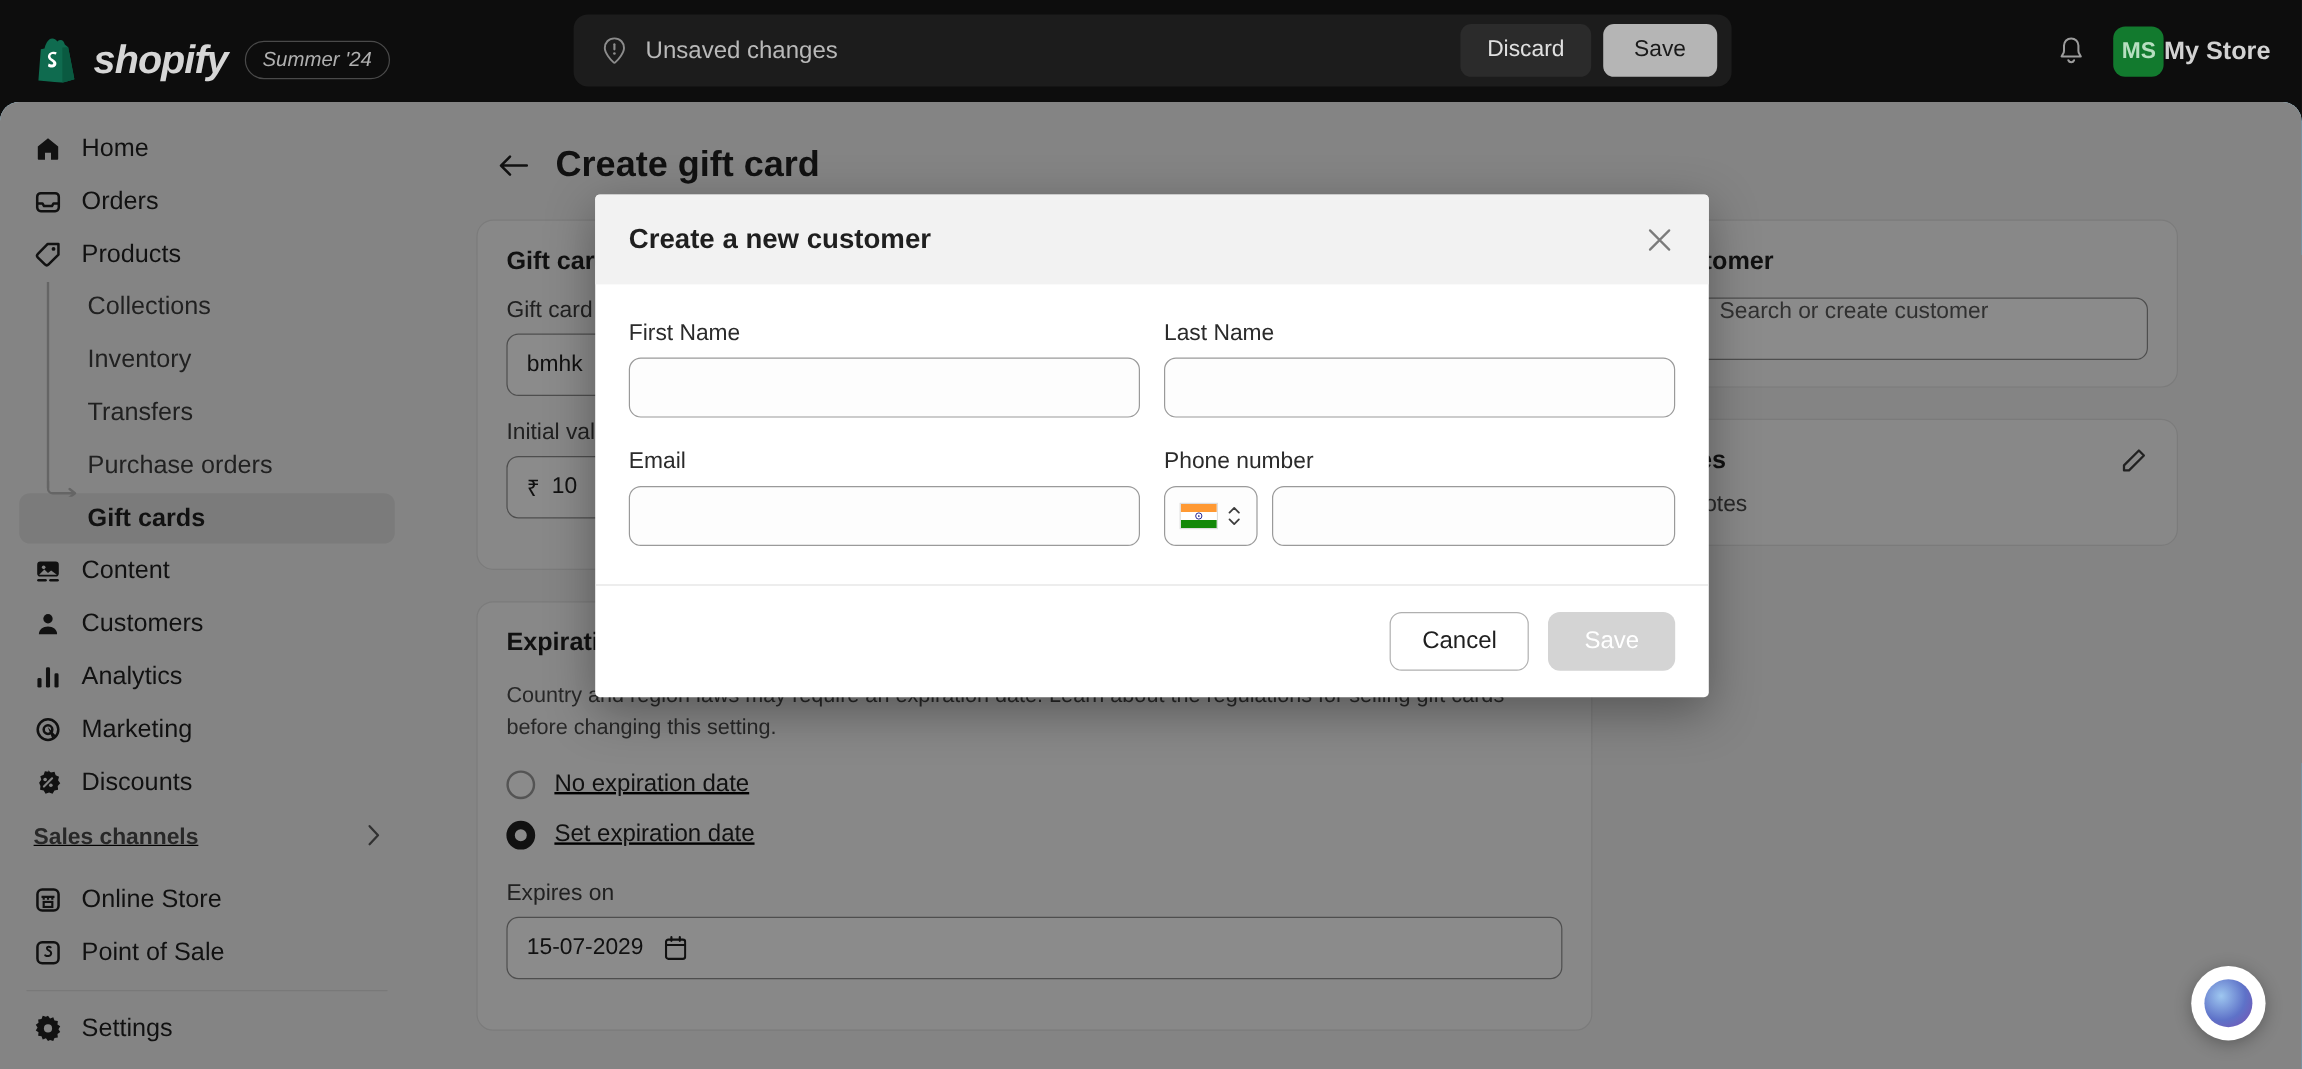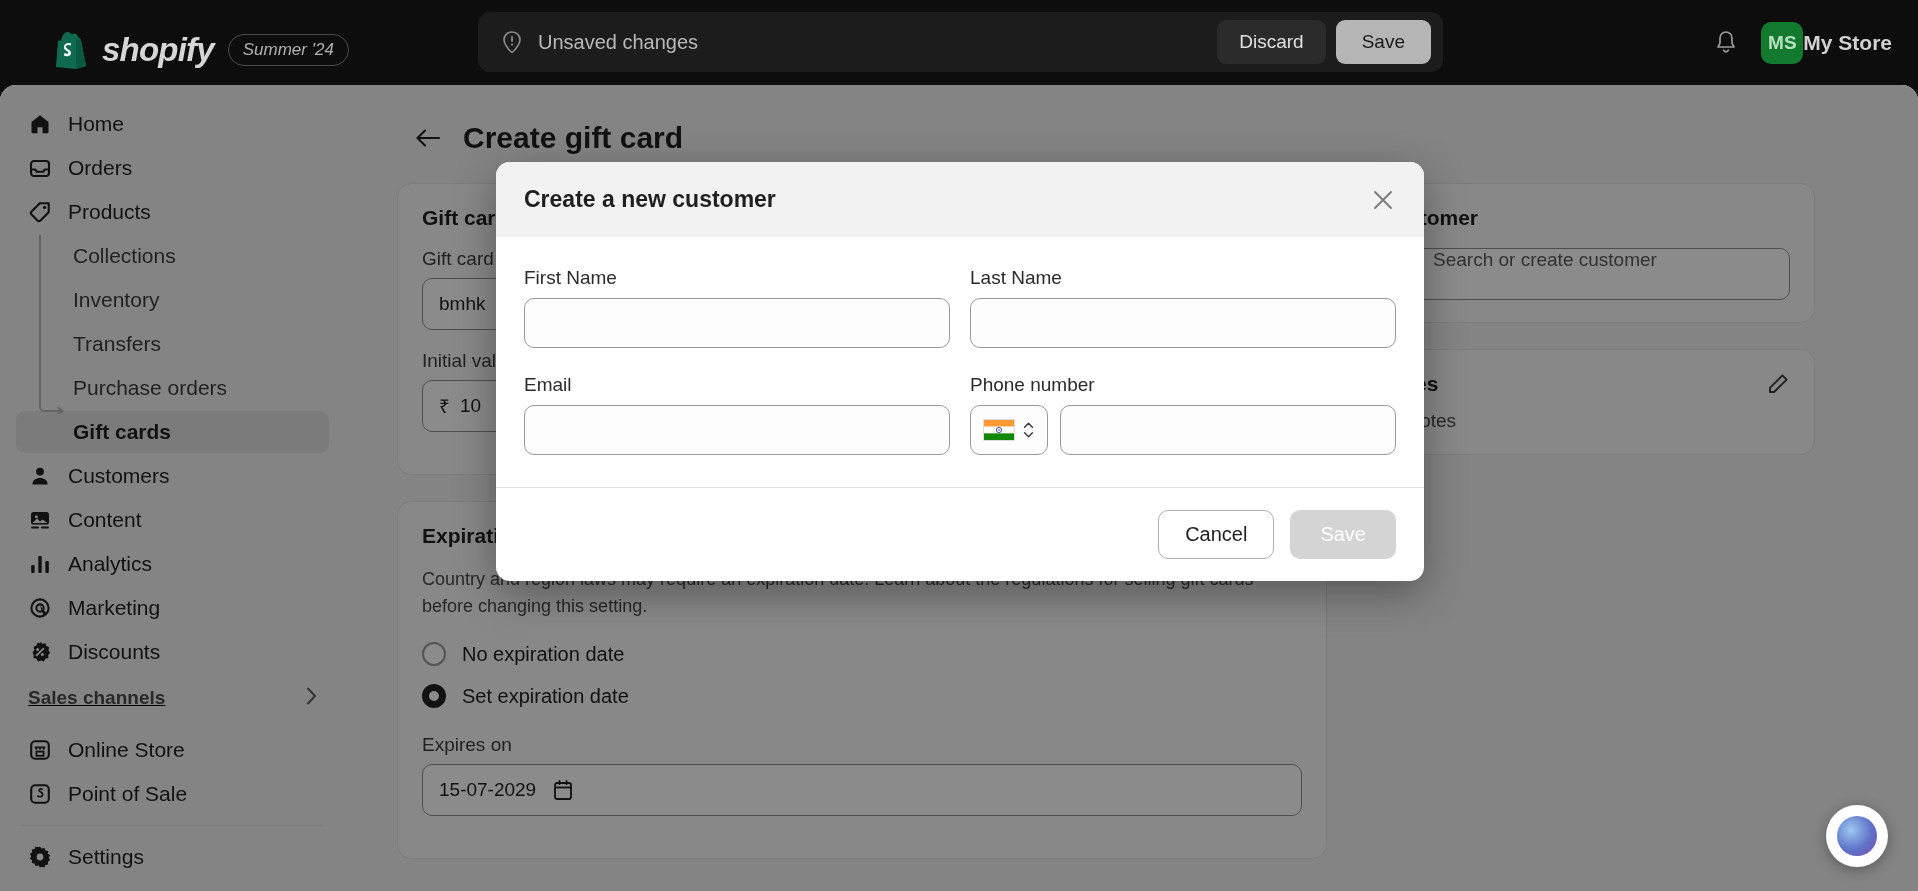--- a/index.html
+++ b/index.html
@@ -5,21 +5,21 @@
   * { box-sizing: border-box; margin: 0; padding: 0; }
   html, body {
     width: 1918px; height: 891px;
     font-family: "Liberation Sans", sans-serif;
     background: #0d0d0d; overflow: hidden;
   }
 
   
   .topbar {
     position: absolute; top: 0; left: 0; width: 1918px; height: 100px;
-    background: #0d0d0d; display: flex; align-items: center; padding-left: 24px;
+    background: #0d0d0d; display: flex; align-items: center;
   }
   .brand { display: flex; align-items: center; gap: 14px; padding-left: 30px; width: 430px; }
   .shopify-bag { width: 34px; height: 38px; display: block; }
   .brand-word {
     color: #d6d6d6; font-size: 33px; font-weight: bold; font-style: italic;
     letter-spacing: -0.8px;
   }
   .release-pill {
     border: 1px solid #4a4a4a; border-radius: 20px; padding: 5px 14px;
     color: #b0b0b0; font-size: 17px; font-style: italic; white-space: nowrap;
@@ -113,41 +113,41 @@
   .card-title { font-size: 21px; font-weight: bold; color: #1f1f1f; margin-bottom: 18px; }
   .field-label { font-size: 19px; color: #3d3d3d; margin-bottom: 8px; }
   .inp {
     width: 100%; height: 52px; background: #fdfdfd; border: 1px solid #8f8f8f;
     border-radius: 10px; padding: 0 16px; font-size: 19px; color: #1f1f1f;
     font-family: inherit;
   }
   .inp-money { display: flex; align-items: center; gap: 10px; }
   .field-block { margin-bottom: 20px; }
   .help-text { font-size: 18px; color: #4a4a4a; line-height: 1.5; margin-bottom: 22px; }
-  .radio-row { display: flex; align-items: center; gap: 16px; margin-bottom: 18px; cursor: pointer; }
+  .radio-row { display: flex; gap: 16px; margin-bottom: 18px; cursor: pointer; text-decoration: underline; }
   .radio {
     width: 24px; height: 24px; border-radius: 50%; border: 2px solid #9a9a9a;
     background: #fdfdfd; flex: 0 0 24px;
   }
   .radio.on { border: 7px solid #1f1f1f; background: #fdfdfd; }
   .radio-label { font-size: 20px; color: #1f1f1f; }
   .date-inp { display: flex; align-items: center; gap: 18px; }
   .cal-ico { width: 18px; height: 20px; }
   .search-inp { display: flex; align-items: flex-start; gap: 14px; }
   .search-ico { width: 22px; height: 22px; flex: 0 0 22px; }
   .placeholder-txt { color: #5a5a5a; font-size: 19px; }
   .card-head-row { display: flex; align-items: center; justify-content: space-between; }
   .pencil { width: 24px; height: 24px; cursor: pointer; }
   .notes-text { font-size: 19px; color: #4a4a4a; margin-top: 14px; }
 
   
   .modal {
     position: absolute; z-index: 60;
     left: 496px; top: 162px; width: 928px;
-    background: #ffffff; border-radius: 14px;
+    background: #ffffff; border-radius: 4px;
     box-shadow: 0 12px 40px rgba(0,0,0,0.35); overflow: hidden;
   }
   .modal-head {
     background: #f2f2f2; padding: 24px 28px; display: flex;
     align-items: center; justify-content: space-between;
   }
   .modal-title { font-size: 23px; font-weight: bold; color: #1f1f1f; }
   .modal-close { width: 26px; height: 26px; cursor: pointer; opacity: .65; }
   .modal-body { padding: 30px 28px 26px 28px; }
   .m-row { display: flex; gap: 20px; margin-bottom: 26px; }
@@ -274,35 +274,35 @@
       <div class="nav-sub">
         <span class="nav-label">Purchase orders</span>
       </div>
       <div class="nav-sub active">
         <span class="nav-label">Gift cards</span>
       </div>
     </div>
 
     <div class="nav-item">
       <svg class="nav-ico" viewBox="0 0 24 24">
-        <circle cx="12" cy="7.6" r="3.9" fill="#1f1f1f"></circle>
-        <path d="M4.4 20.5c0-4 3.4-6.4 7.6-6.4s7.6 2.4 7.6 6.4H4.4z" fill="#1f1f1f"></path>
-      </svg>
-      <span class="nav-label">Customers</span>
-    </div>
-
-    <div class="nav-item">
-      <svg class="nav-ico" viewBox="0 0 24 24">
         <rect x="3" y="4" width="18" height="12.5" rx="2.6" fill="#1f1f1f"></rect>
         <circle cx="8.4" cy="8.8" r="1.5" fill="#f1f1f1"></circle>
         <path d="M4.6 15 9 10.6l3 3 2.6-2.2 4.8 3.6H4.6z" fill="#f1f1f1"></path>
         <rect x="3" y="18.6" width="8" height="2" rx="1" fill="#1f1f1f"></rect>
         <rect x="13" y="18.6" width="8" height="2" rx="1" fill="#1f1f1f"></rect>
       </svg>
       <span class="nav-label">Content</span>
+    </div>
+
+    <div class="nav-item">
+      <svg class="nav-ico" viewBox="0 0 24 24">
+        <circle cx="12" cy="7.6" r="3.9" fill="#1f1f1f"></circle>
+        <path d="M4.4 20.5c0-4 3.4-6.4 7.6-6.4s7.6 2.4 7.6 6.4H4.4z" fill="#1f1f1f"></path>
+      </svg>
+      <span class="nav-label">Customers</span>
     </div>
 
     <div class="nav-item">
       <svg class="nav-ico" viewBox="0 0 24 24">
         <rect x="3.2" y="13" width="3.4" height="8" rx="1.2" fill="#1f1f1f"></rect>
         <rect x="10.3" y="4" width="3.4" height="17" rx="1.2" fill="#1f1f1f"></rect>
         <rect x="17.4" y="9" width="3.4" height="12" rx="1.2" fill="#1f1f1f"></rect>
       </svg>
       <span class="nav-label">Analytics</span>
     </div>

